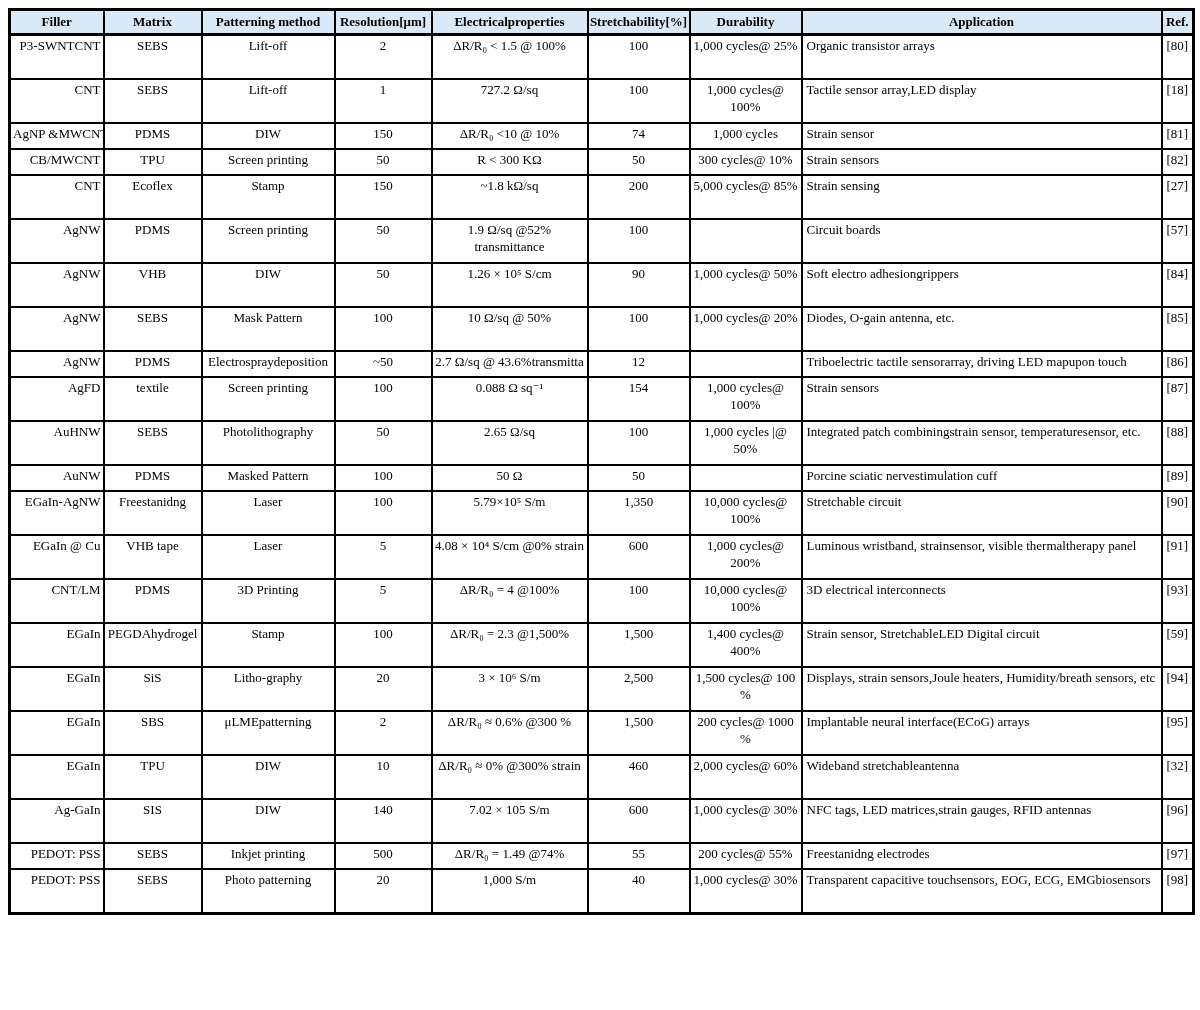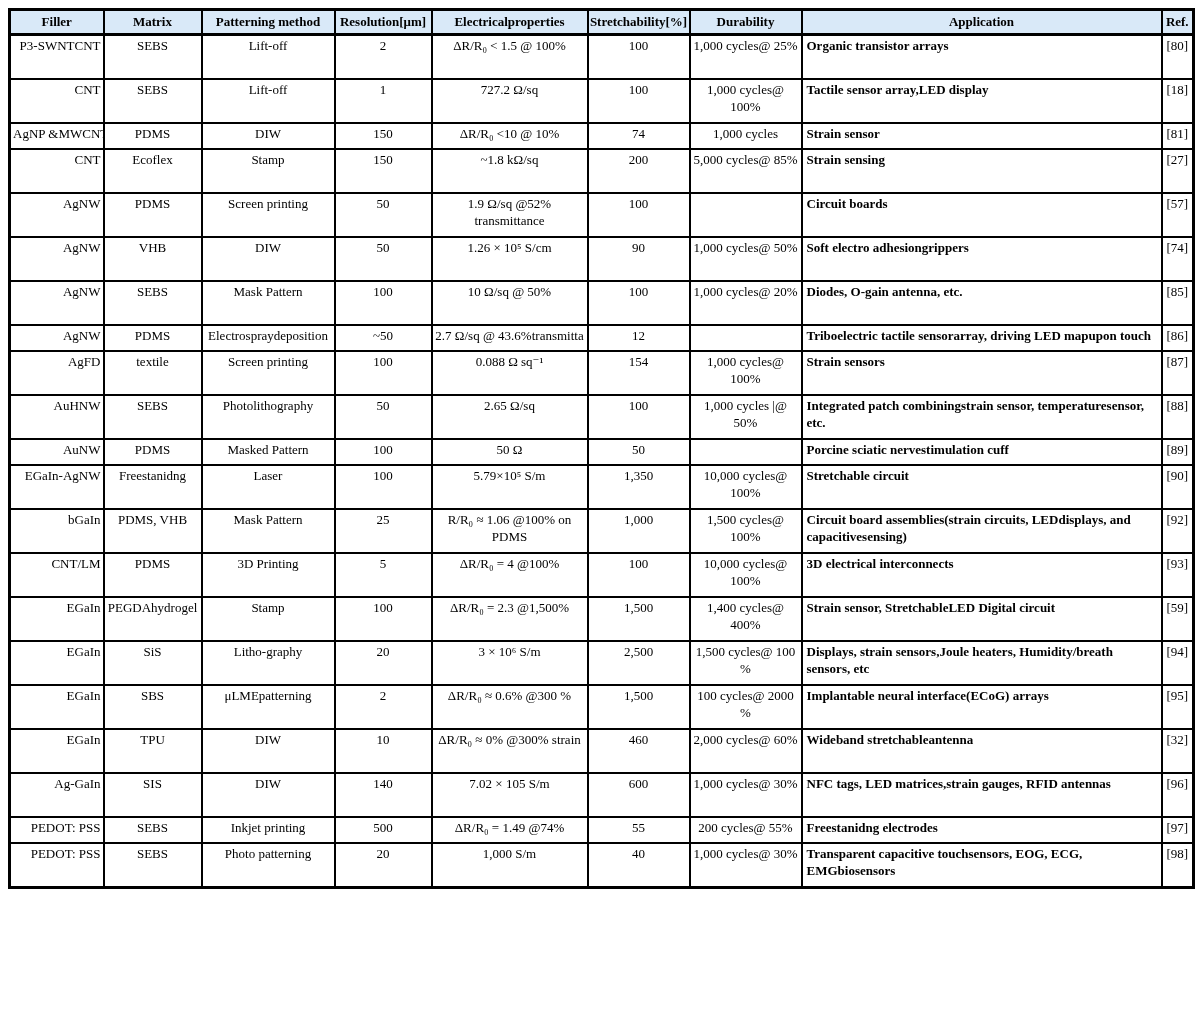--- a/index.html
+++ b/index.html
@@ -34,21 +34,21 @@
     background: var(--header-bg, #d9e9f8);
     font-weight: bold;
     height: 18px;
     border-bottom: 3px solid #000;
     padding: 2px 1px;
     vertical-align: middle;
     margin-top: 6px;
   }
   tr.t td { height: 40px; }
   tr.s td { height: 22px; white-space: nowrap; }
-  td.c7 { text-align: left; padding-left: 4px; font-weight: bold; }
+  td.c7 { text-align: left; padding-left: 4px; }
   td.c0 { white-space: nowrap; text-align: right; }
   col.c0 { width: 94px; }
   col.c1 { width: 98px; }
   col.c2 { width: 133px; }
   col.c3 { width: 97px; }
   col.c4 { width: 156px; }
   col.c5 { width: 102px; }
   col.c6 { width: 112px; }
   col.c7 { width: 360px; }
   col.c8 { width: 32px; }
@@ -109,20 +109,31 @@
           <td class="c0">AgNP &amp;MWCNT</td>
           <td class="c1">PDMS</td>
           <td class="c2">DIW</td>
           <td class="c3">150</td>
           <td class="c4">ΔR/R₀ &lt;10 @ 10%</td>
           <td class="c5">74</td>
           <td class="c6">1,000 cycles</td>
           <td class="c7">Strain sensor</td>
           <td class="c8">[81]</td>
         </tr>
+        <tr class="s">
+          <td class="c0">CB/MWCNT</td>
+          <td class="c1">TPU</td>
+          <td class="c2">Screen printing</td>
+          <td class="c3">50</td>
+          <td class="c4">R &lt; 300 KΩ</td>
+          <td class="c5">50</td>
+          <td class="c6">300 cycles@ 10%</td>
+          <td class="c7">Strain sensors</td>
+          <td class="c8">[82]</td>
+        </tr>
         <tr class="t">
           <td class="c0">CNT</td>
           <td class="c1">Ecoflex</td>
           <td class="c2">Stamp</td>
           <td class="c3">150</td>
           <td class="c4">~1.8 kΩ/sq</td>
           <td class="c5">200</td>
           <td class="c6">5,000 cycles@ 85%</td>
           <td class="c7">Strain sensing</td>
           <td class="c8">[27]</td>
@@ -140,21 +151,21 @@
         </tr>
         <tr class="t">
           <td class="c0">AgNW</td>
           <td class="c1">VHB</td>
           <td class="c2">DIW</td>
           <td class="c3">50</td>
           <td class="c4">1.26 × 10⁵ S/cm</td>
           <td class="c5">90</td>
           <td class="c6">1,000 cycles@ 50%</td>
           <td class="c7">Soft electro adhesiongrippers</td>
-          <td class="c8">[74]</td>
+          <td class="c8">[84]</td>
         </tr>
         <tr class="t">
           <td class="c0">AgNW</td>
           <td class="c1">SEBS</td>
           <td class="c2">Mask Pattern</td>
           <td class="c3">100</td>
           <td class="c4">10 Ω/sq @ 50%</td>
           <td class="c5">100</td>
           <td class="c6">1,000 cycles@ 20%</td>
           <td class="c7">Diodes, O-gain antenna, etc.</td>
@@ -209,29 +220,29 @@
           <td class="c1">Freestanidng</td>
           <td class="c2">Laser</td>
           <td class="c3">100</td>
           <td class="c4">5.79×10⁵ S/m</td>
           <td class="c5">1,350</td>
           <td class="c6">10,000 cycles@ 100%</td>
           <td class="c7">Stretchable circuit</td>
           <td class="c8">[90]</td>
         </tr>
         <tr class="t">
-          <td class="c0">bGaIn</td>
-          <td class="c1">PDMS, VHB</td>
-          <td class="c2">Mask Pattern</td>
-          <td class="c3">25</td>
-          <td class="c4">R/R₀ ≈ 1.06 @100% on PDMS</td>
-          <td class="c5">1,000</td>
-          <td class="c6">1,500 cycles@ 100%</td>
-          <td class="c7">Circuit board assemblies(strain circuits, LEDdisplays, and capacitivesensing)</td>
-          <td class="c8">[92]</td>
+          <td class="c0">EGaIn @ Cu</td>
+          <td class="c1">VHB tape</td>
+          <td class="c2">Laser</td>
+          <td class="c3">5</td>
+          <td class="c4">4.08 × 10⁴ S/cm @0% strain</td>
+          <td class="c5">600</td>
+          <td class="c6">1,000 cycles@ 200%</td>
+          <td class="c7">Luminous wristband, strainsensor, visible thermaltherapy panel</td>
+          <td class="c8">[91]</td>
         </tr>
         <tr class="t">
           <td class="c0">CNT/LM</td>
           <td class="c1">PDMS</td>
           <td class="c2">3D Printing</td>
           <td class="c3">5</td>
           <td class="c4">ΔR/R₀ = 4 @100%</td>
           <td class="c5">100</td>
           <td class="c6">10,000 cycles@ 100%</td>
           <td class="c7">3D electrical interconnects</td>
@@ -259,21 +270,21 @@
           <td class="c7">Displays, strain sensors,Joule heaters, Humidity/breath sensors, etc</td>
           <td class="c8">[94]</td>
         </tr>
         <tr class="t">
           <td class="c0">EGaIn</td>
           <td class="c1">SBS</td>
           <td class="c2">μLMEpatterning</td>
           <td class="c3">2</td>
           <td class="c4">ΔR/R₀ ≈ 0.6% @300 %</td>
           <td class="c5">1,500</td>
-          <td class="c6">100 cycles@ 2000 %</td>
+          <td class="c6">200 cycles@ 1000 %</td>
           <td class="c7">Implantable neural interface(ECoG) arrays</td>
           <td class="c8">[95]</td>
         </tr>
         <tr class="t">
           <td class="c0">EGaIn</td>
           <td class="c1">TPU</td>
           <td class="c2">DIW</td>
           <td class="c3">10</td>
           <td class="c4">ΔR/R₀ ≈ 0% @300% strain</td>
           <td class="c5">460</td>

